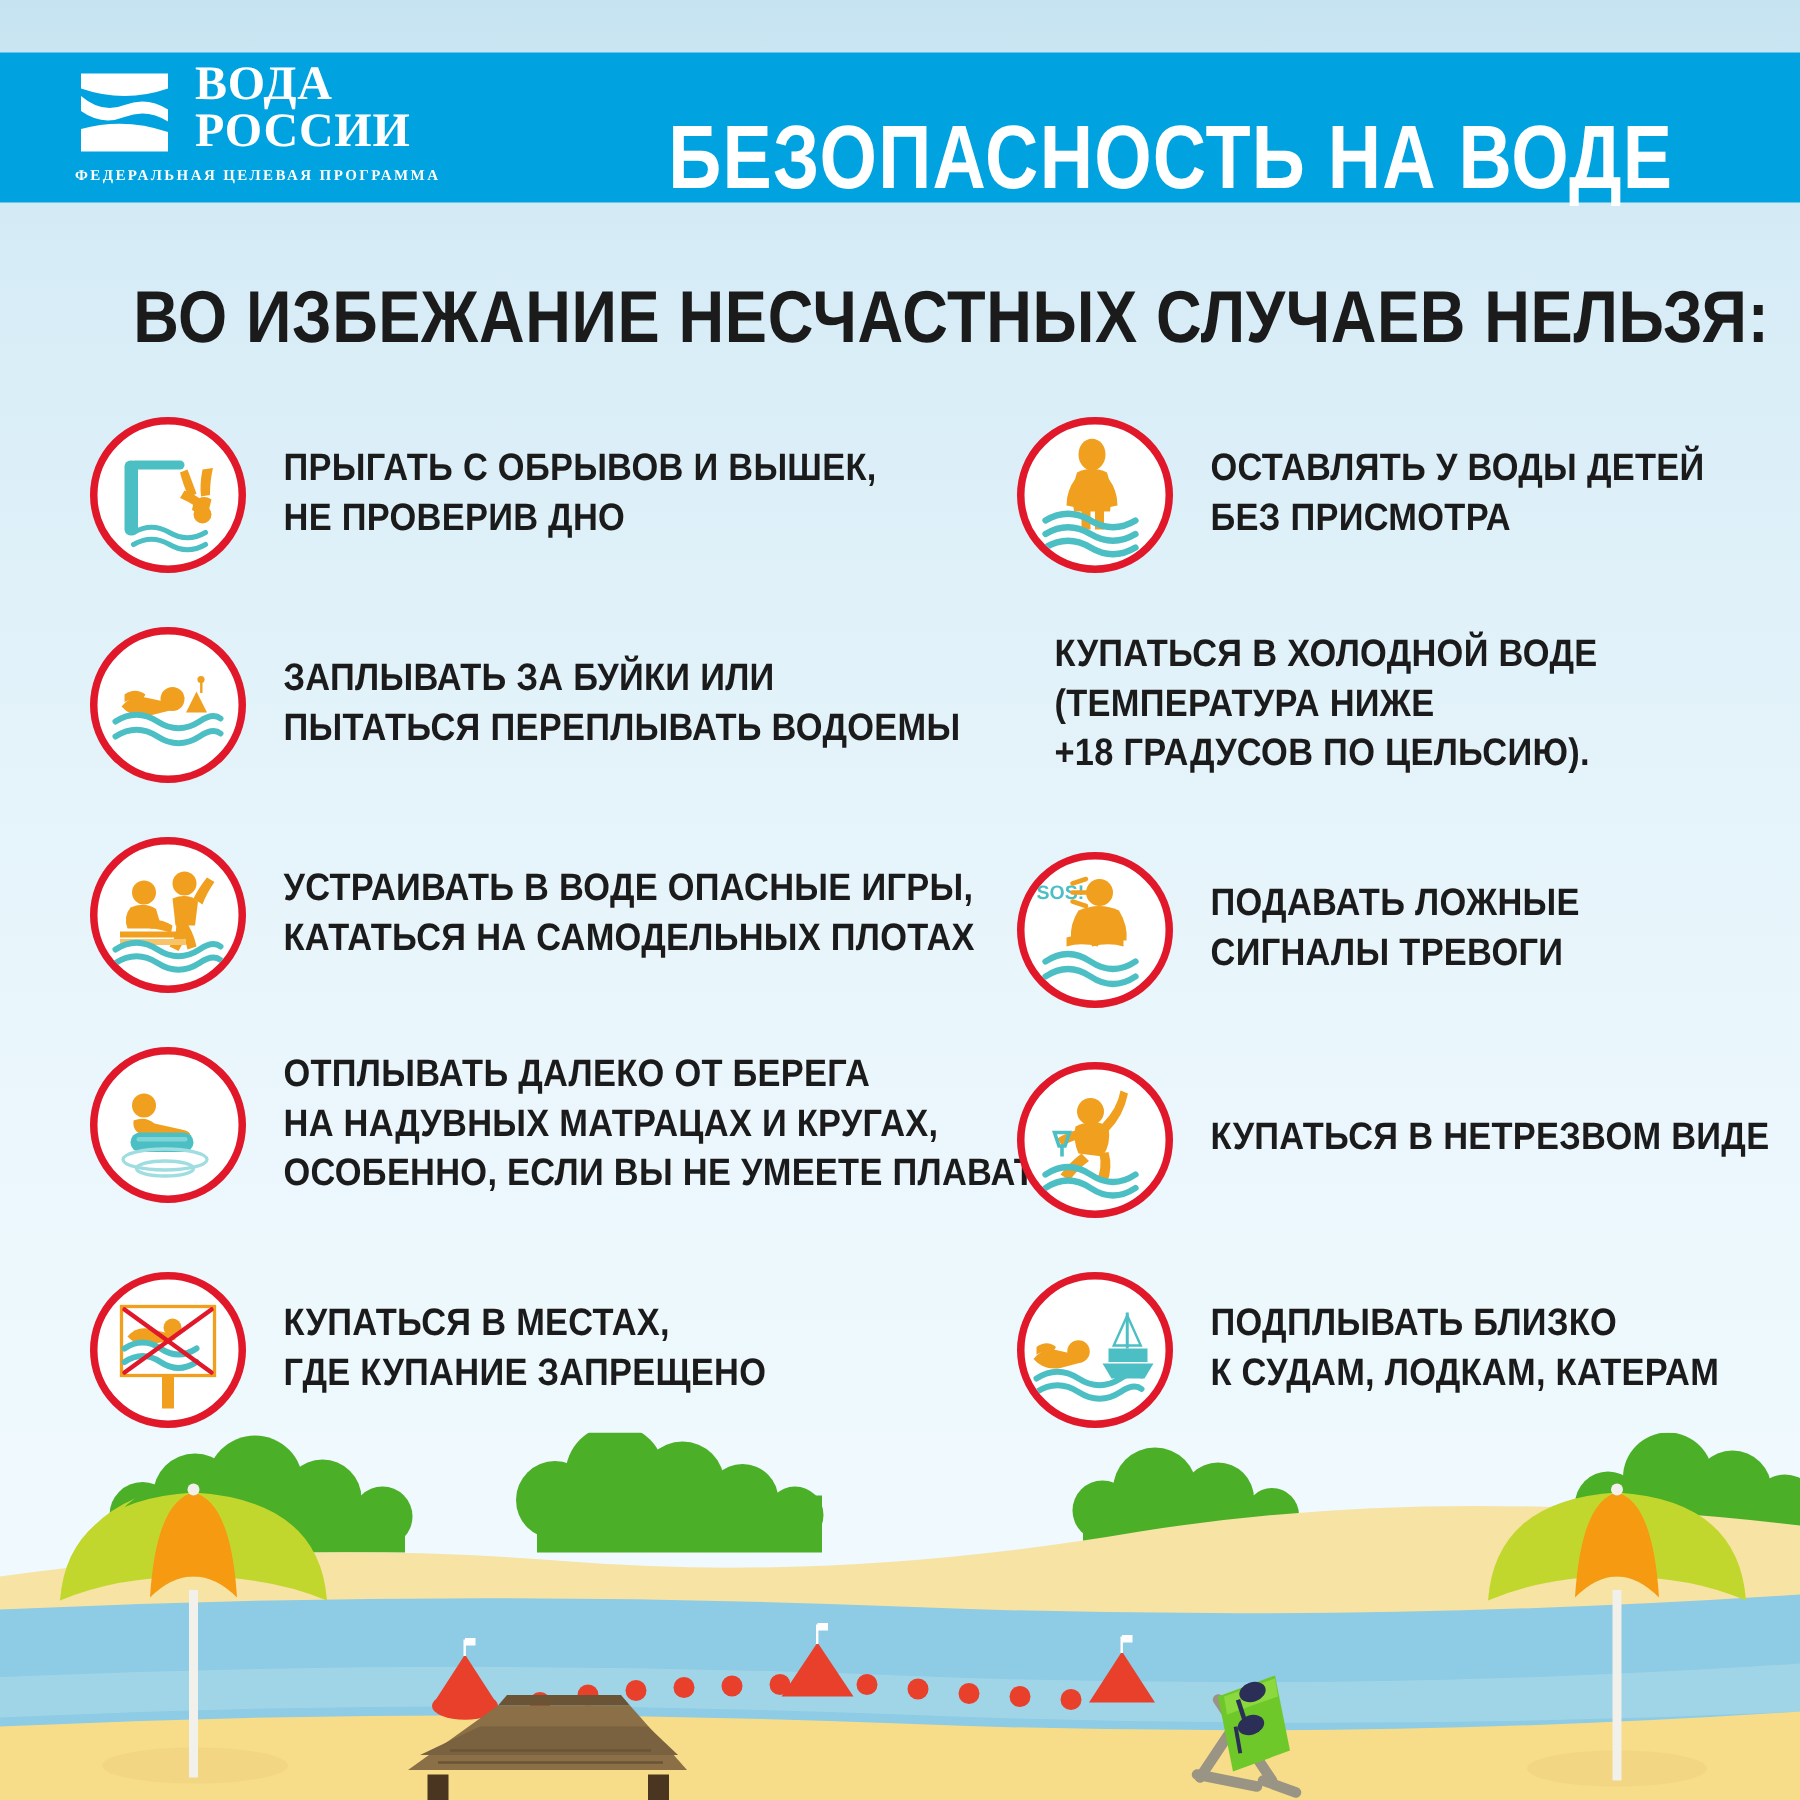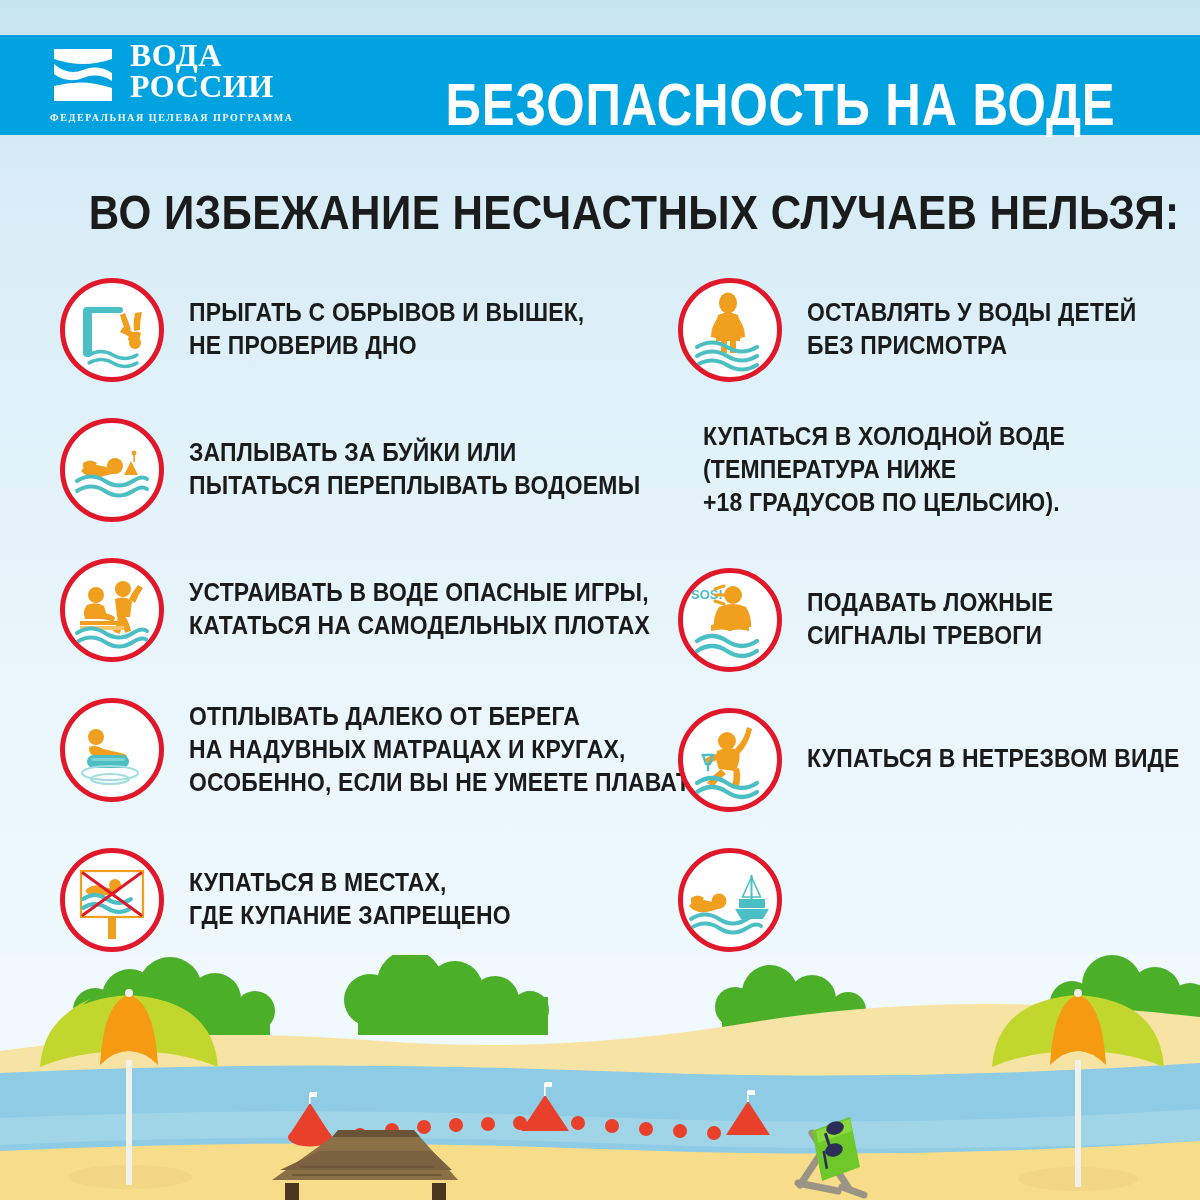--- a/index.html
+++ b/index.html
@@ -354,20 +354,24 @@
             <path d="M52 56 h34 l-6 10 h-22 z"></path>
             <rect x="56" y="46" width="26" height="9"></rect>
             <rect x="67.5" y="22" width="2" height="24"></rect>
             <path d="M68.5 24 l-9 20 h18 z" fill="none" stroke="#4cbfc4" stroke-width="1.6"></path>
           </g>
           <g stroke="#4cbfc4" stroke-width="4" fill="none" stroke-linecap="round">
             <path d="M8 66 q14 -9 28 0 t28 0 q9 -6 14 -2"></path>
             <path d="M8 75 q14 -9 28 0 t28 0 q9 -6 14 -2"></path>
           </g>
         </svg>
+      </div>
+      <div class="item-text lines-2">
+        <span class="ln">ПОДПЛЫВАТЬ БЛИЗКО</span>
+        <span class="ln">К СУДАМ, ЛОДКАМ, КАТЕРАМ</span>
       </div>
     </div>
   </div>
 
   <div id="scene">
     <svg viewBox="0 0 1200 245" width="1200" height="245">
       <rect x="0" y="0" width="1200" height="245" fill="#eff9fe"></rect>
 
       <g fill="#4caf28">
         <circle cx="95" cy="55" r="22"></circle>

